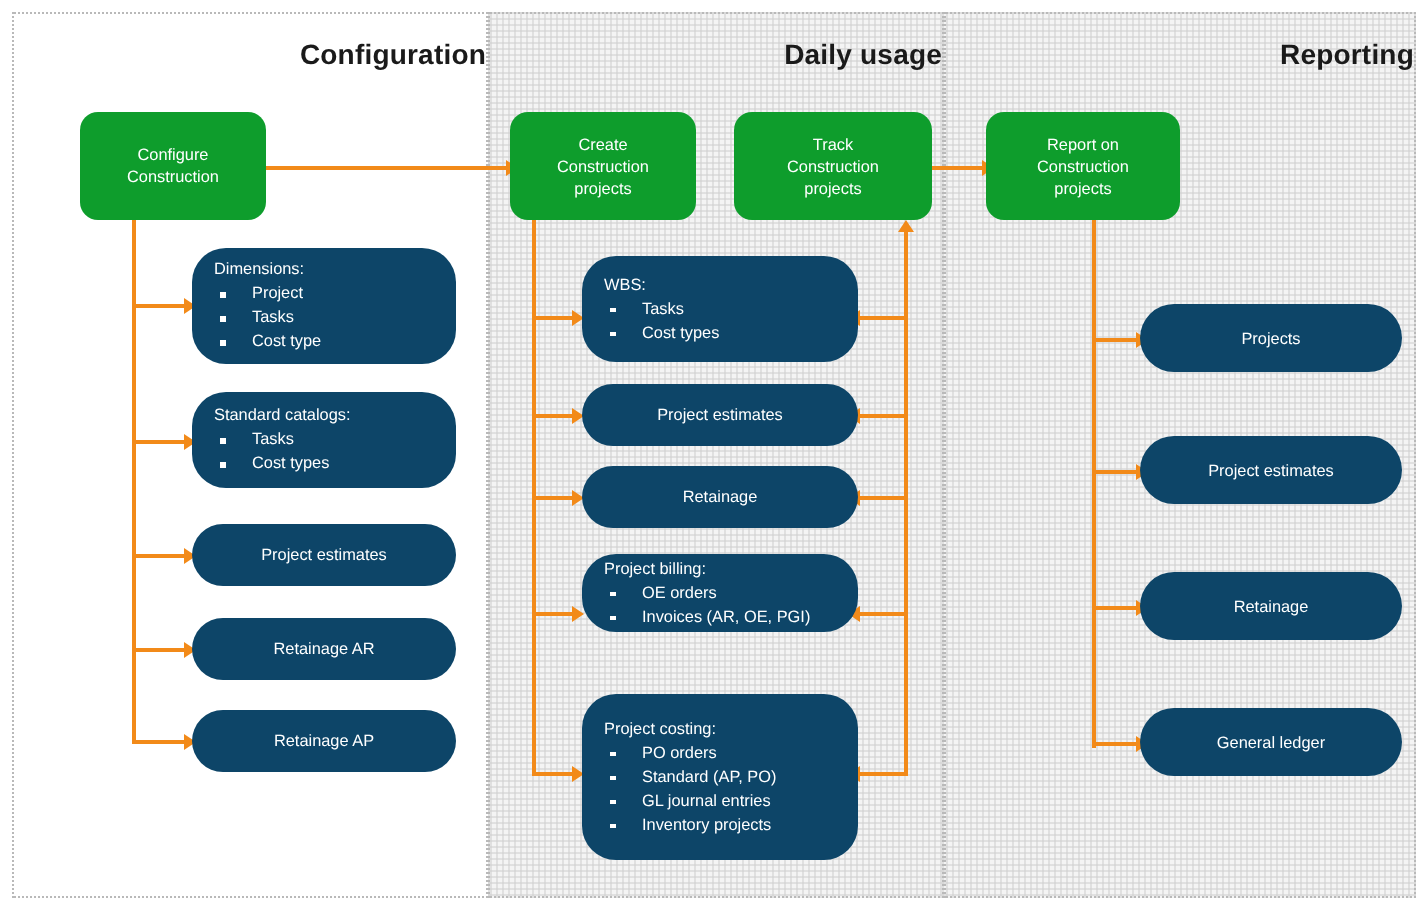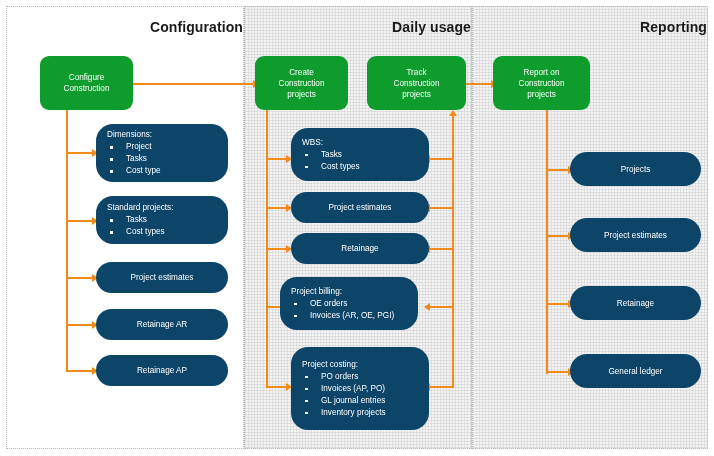--- a/index.html
+++ b/index.html
@@ -219,21 +219,21 @@
   <div class="node blue" style="left:96px; top:124px; width:132px; height:58px;">
     <div class="node-head">Dimensions:</div>
     <ul class="bullets">
       <li>Project</li>
       <li>Tasks</li>
       <li>Cost type</li>
     </ul>
   </div>
 
   <div class="node blue" style="left:96px; top:196px; width:132px; height:48px;">
-    <div class="node-head">Standard projects:</div>
+    <div class="node-head">Standard catalogs:</div>
     <ul class="bullets">
       <li>Tasks</li>
       <li>Cost types</li>
     </ul>
   </div>
 
   <div class="node blue centered" style="left:96px; top:262px; width:132px; height:31px;">
     <div class="node-title">Project estimates</div>
   </div>
 
@@ -266,33 +266,33 @@
   </div>
 
   <div class="node blue centered" style="left:291px; top:192px; width:138px; height:31px;">
     <div class="node-title">Project estimates</div>
   </div>
 
   <div class="node blue centered" style="left:291px; top:233px; width:138px; height:31px;">
     <div class="node-title">Retainage</div>
   </div>
 
-  <div class="node blue" style="left:280px; top:277px; width:138px; height:53px;">
+  <div class="node blue" style="left:291px; top:277px; width:138px; height:39px;">
     <div class="node-head">Project billing:</div>
     <ul class="bullets">
       <li>OE orders</li>
       <li>Invoices (AR, OE, PGI)</li>
     </ul>
   </div>
 
   <div class="node blue" style="left:291px; top:347px; width:138px; height:83px;">
     <div class="node-head">Project costing:</div>
     <ul class="bullets">
       <li>PO orders</li>
-      <li>Invoices (AP, PO)</li>
+      <li>Standard (AP, PO)</li>
       <li>GL journal entries</li>
       <li>Inventory projects</li>
     </ul>
   </div>
 
   <div class="node green" style="left:493px; top:56px; width:97px; height:54px;">
     <div class="node-title">Report on
 Construction
 projects</div>
   </div>

